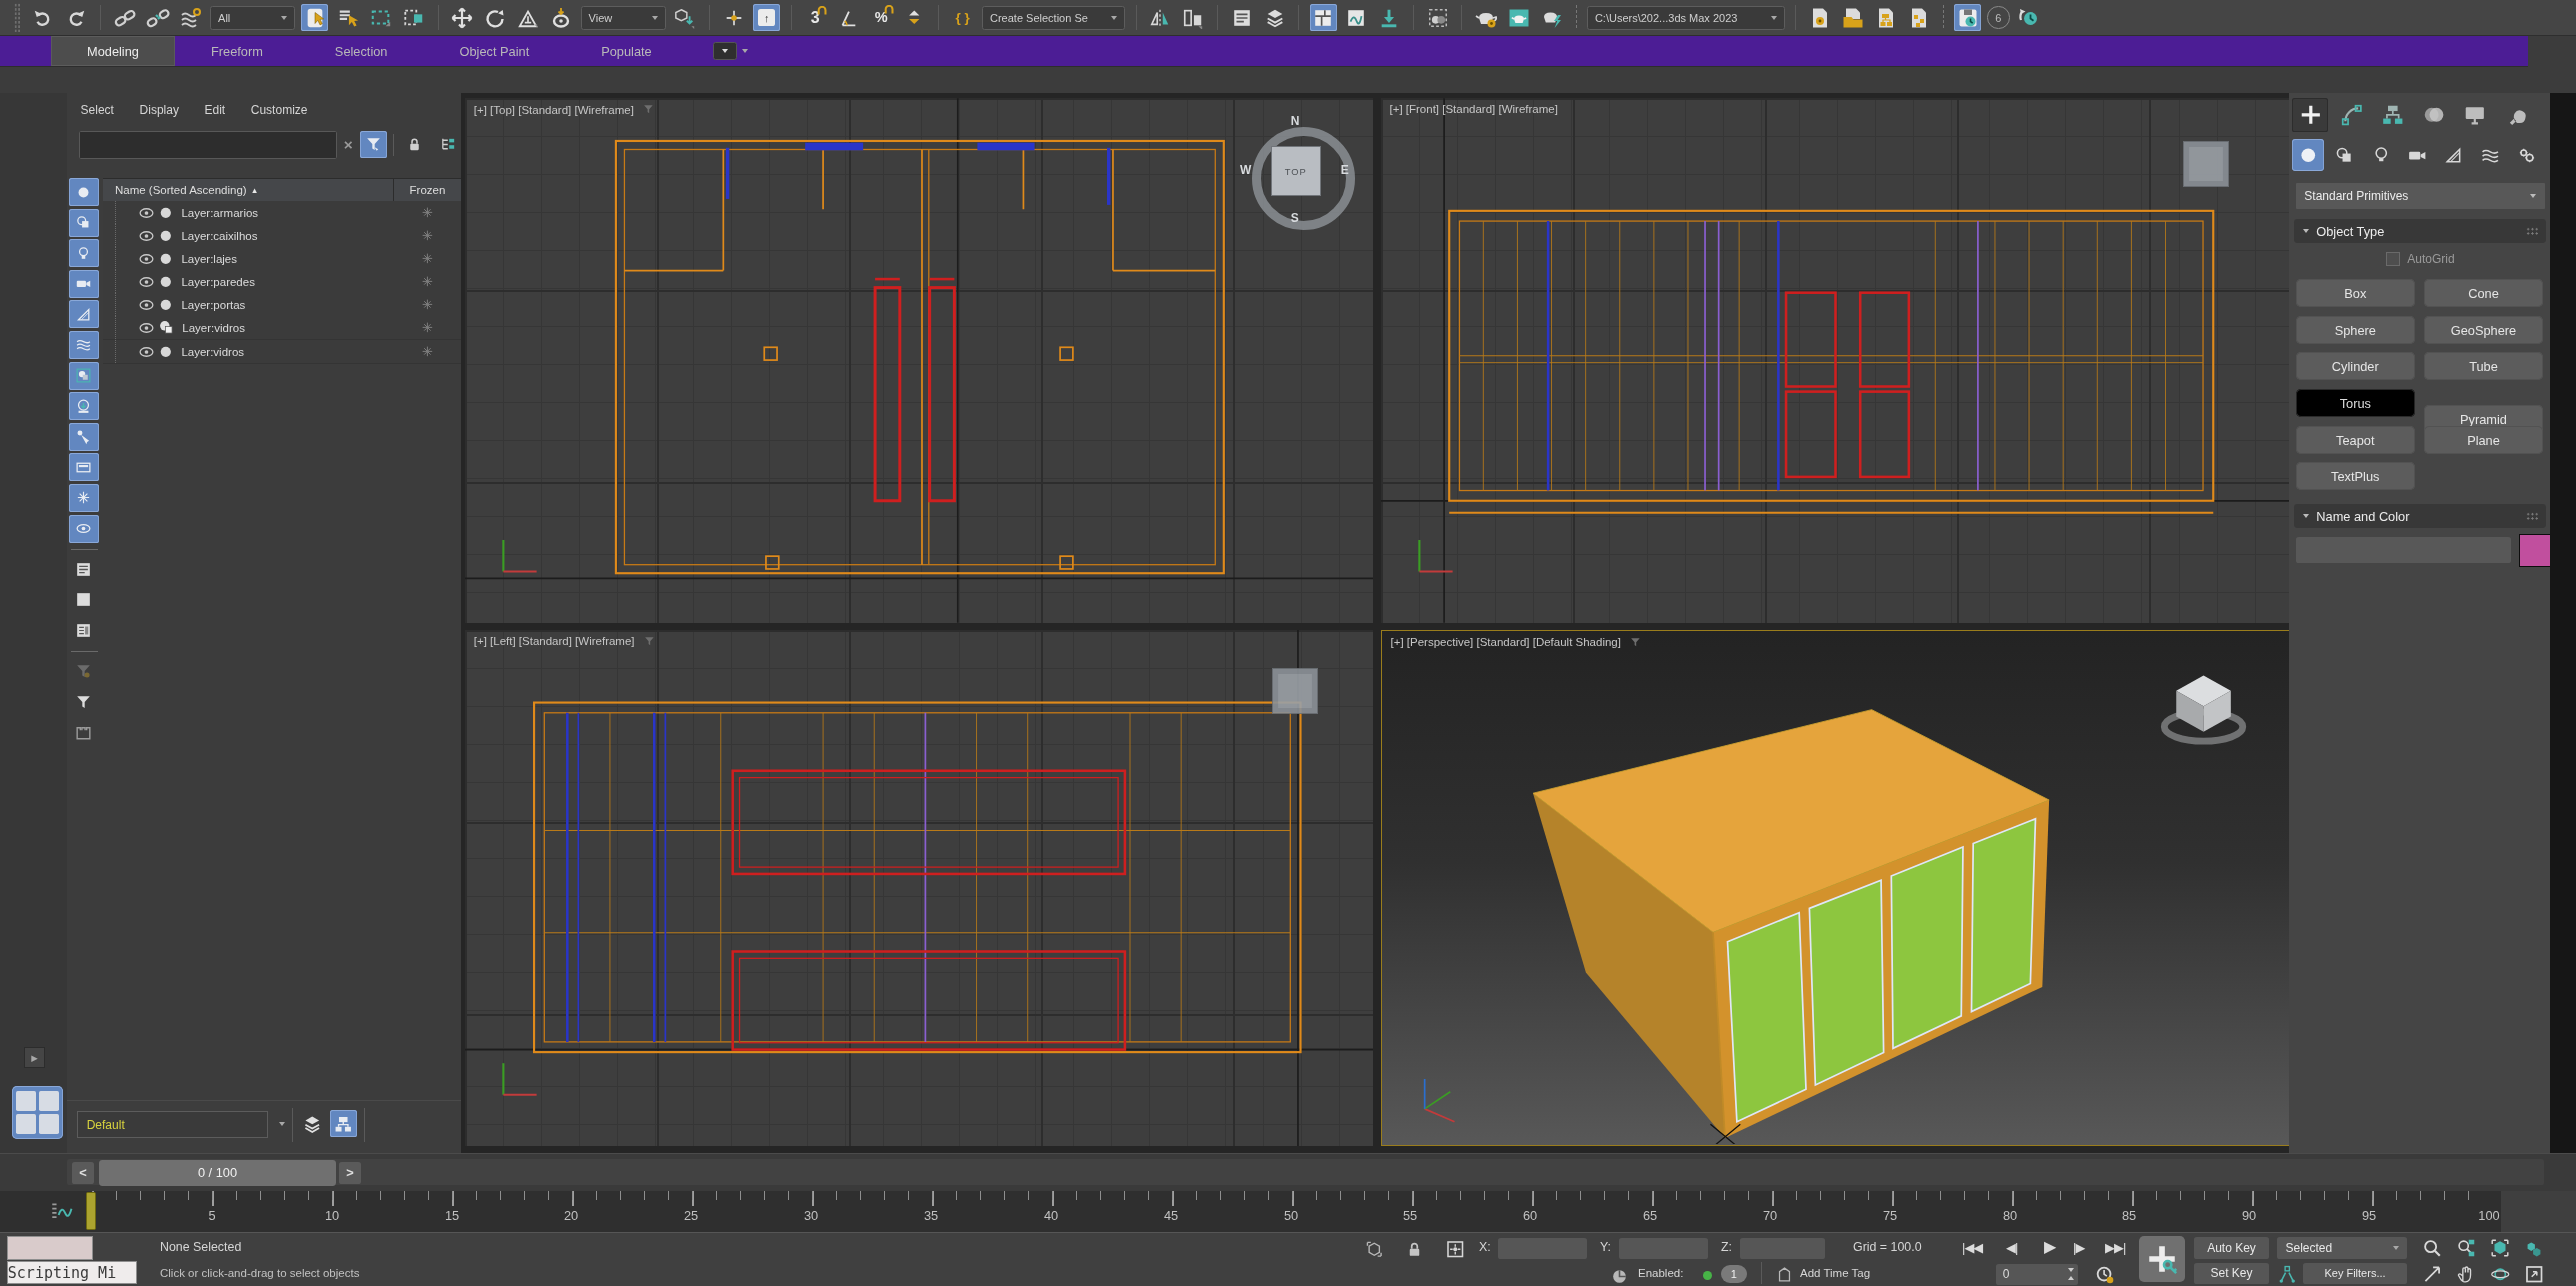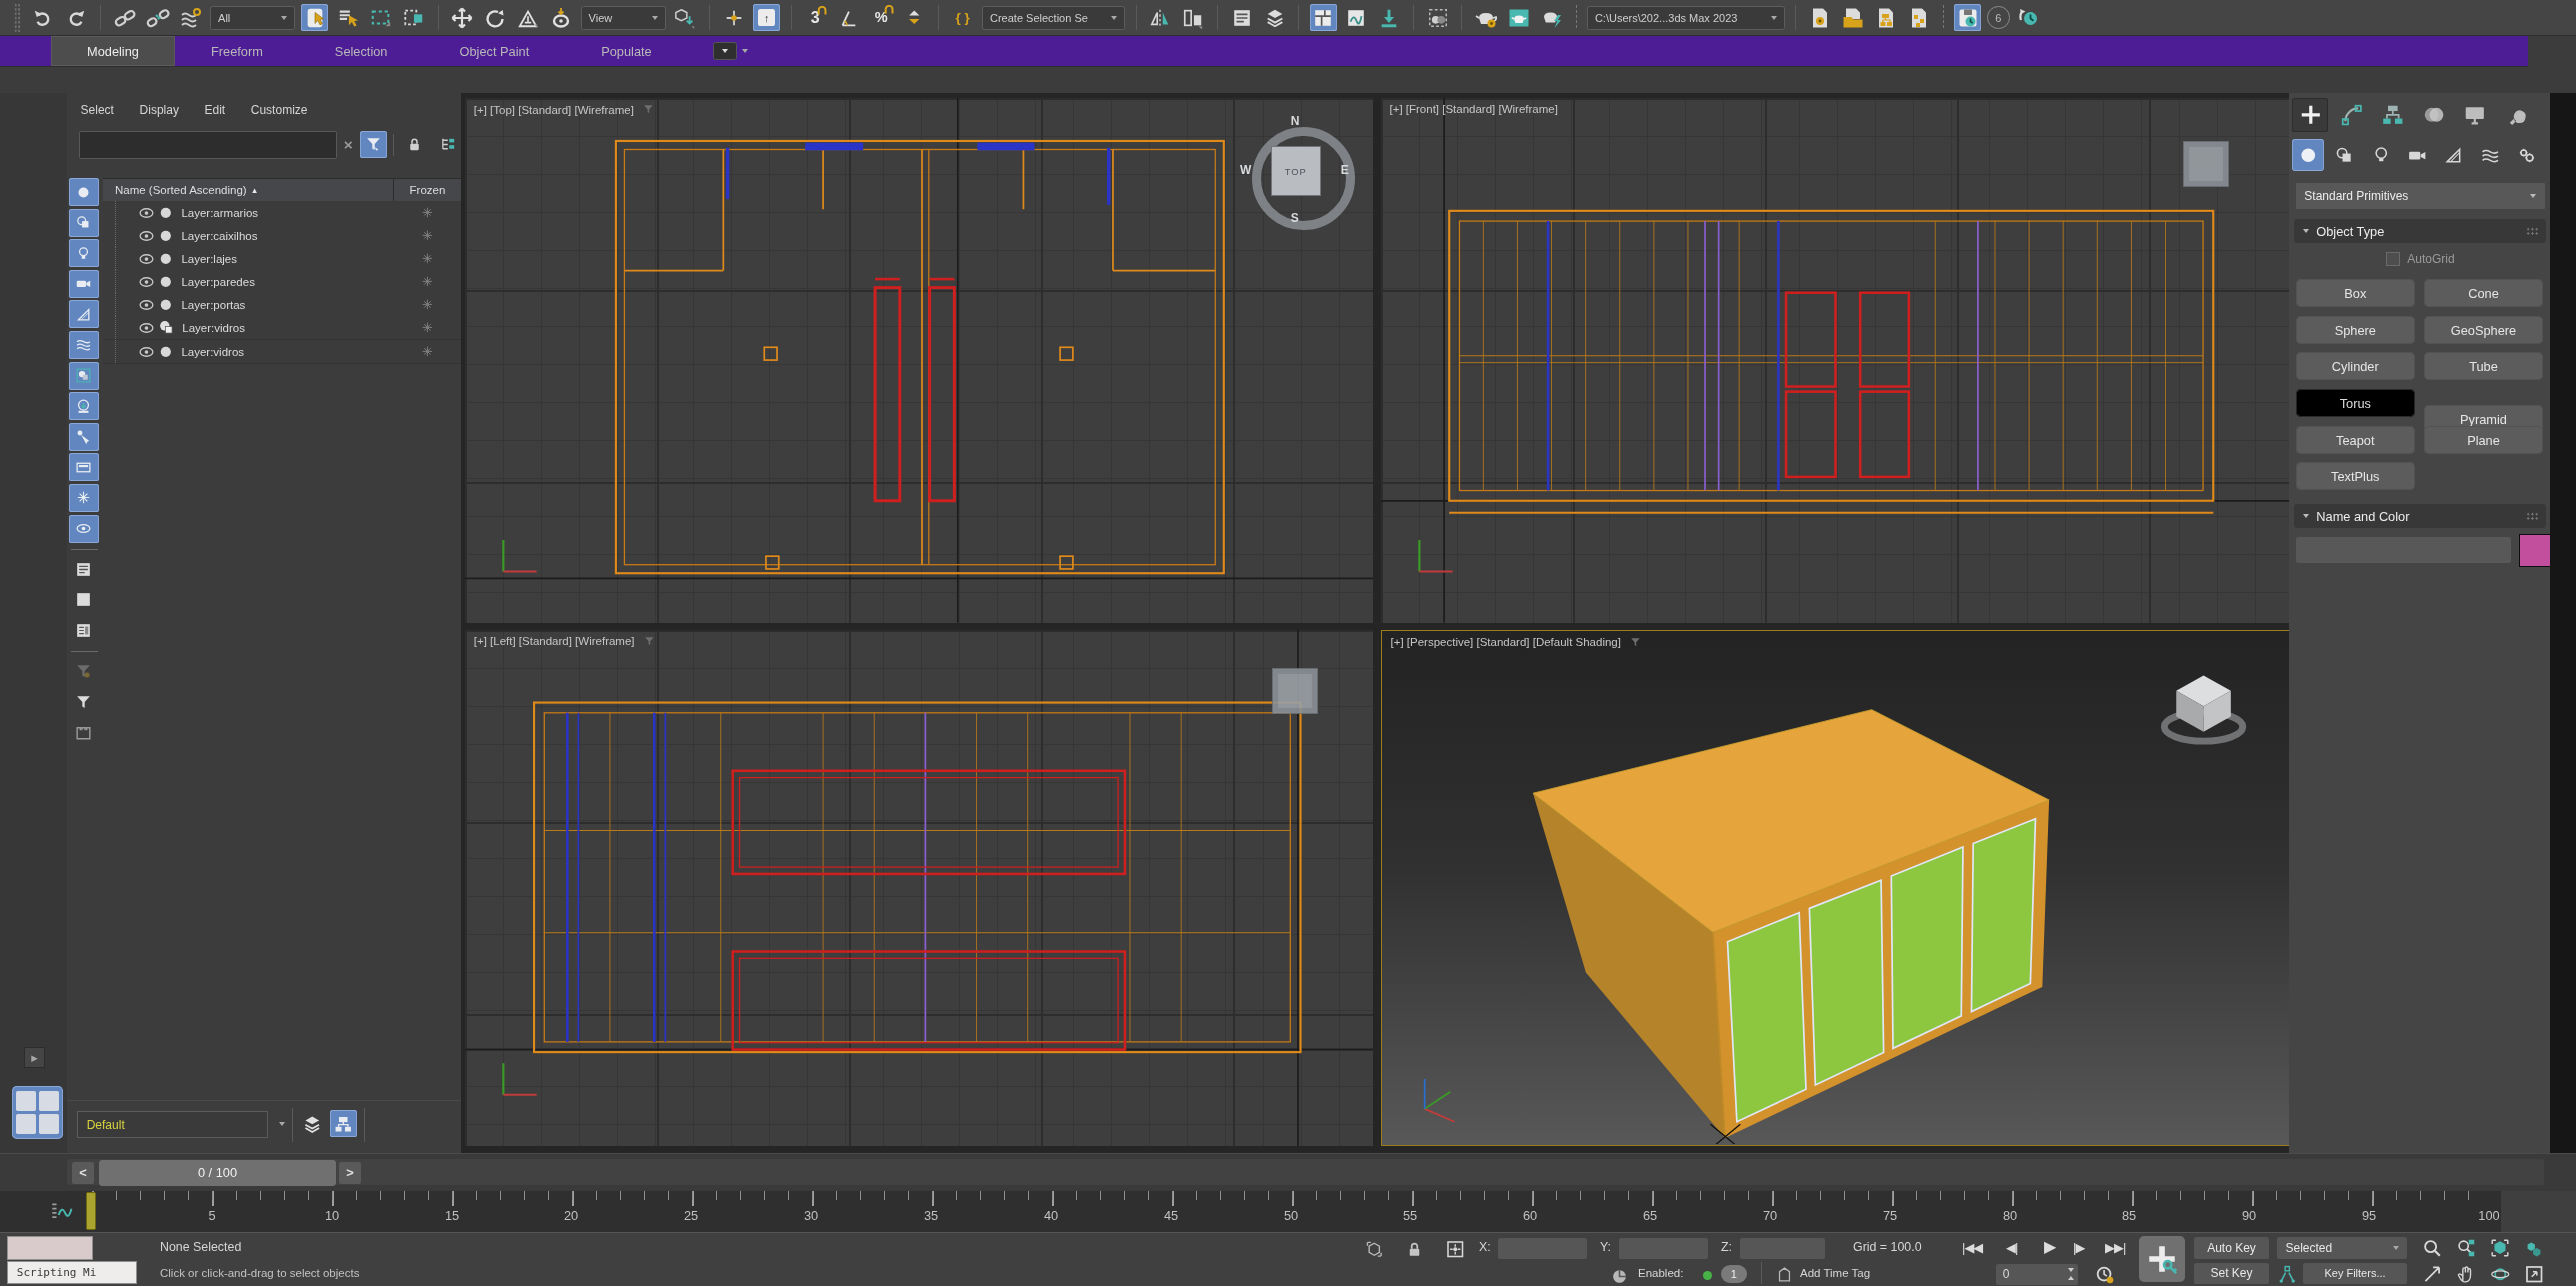--- a/index.html
+++ b/index.html
@@ -132,21 +132,21 @@
   
   .status{position:absolute;left:0;top:1232px;width:2576px;height:55px;background:#404040;border-top:0.9px solid #565656}
   .st{position:absolute;font-size:12.4px;color:#d6d6d6;white-space:nowrap}
   .stfield{position:absolute;height:20.5px;background:#565656;border-radius:2.6px}
   .stbtn{position:absolute;height:22px;background:#565656;border-radius:2.6px;display:flex;align-items:center;
          justify-content:center;font-size:12px;color:#e8e8e8;padding:0 8.5px;box-sizing:border-box}
   .sticon{position:absolute;width:25.6px;height:25.6px;display:flex;align-items:center;justify-content:center}
   .pb{position:absolute;color:#dcdcdc;font-size:12px;letter-spacing:-0.9px}
   .listener-pink{position:absolute;left:6.8px;top:3.4px;width:84px;height:22px;background:#d9cbcb;border:0.9px solid #8f8f8f}
   .listener-white{position:absolute;left:6.8px;top:28px;width:130px;height:23px;background:#efecec;border:0.9px solid #8f8f8f;
-      font-family:"DejaVu Sans Mono",monospace;font-size:11px;color:#3a3a3a;display:flex;align-items:center;padding:0 9px;box-sizing:border-box}
+      font-family:"DejaVu Sans Mono",monospace;font-size:15px;color:#3a3a3a;display:flex;align-items:center;padding:0 0;box-sizing:border-box}
   .gridbtn2x2{position:absolute;left:12px;top:993px;width:51px;height:53px;background:#6287c0;border-radius:5.1px;
       box-shadow:inset 0 0 0 0.9px #8aa8d8;display:grid;grid-template-columns:20.5px 20.5px;grid-template-rows:20.5px 20.5px;
       gap:2.6px;align-content:center;justify-content:center}
   .gridbtn2x2 div{background:#d7dce4;border-radius:1.7px}
   .expandarrow{position:absolute;left:24px;top:954px;width:19px;height:19px;background:#454545;border:0.9px solid #2c2c2c;
       display:flex;align-items:center;justify-content:center;color:#a8a8a8;font-size:8.5px}
 </style>
 </head>
 <body>
 

